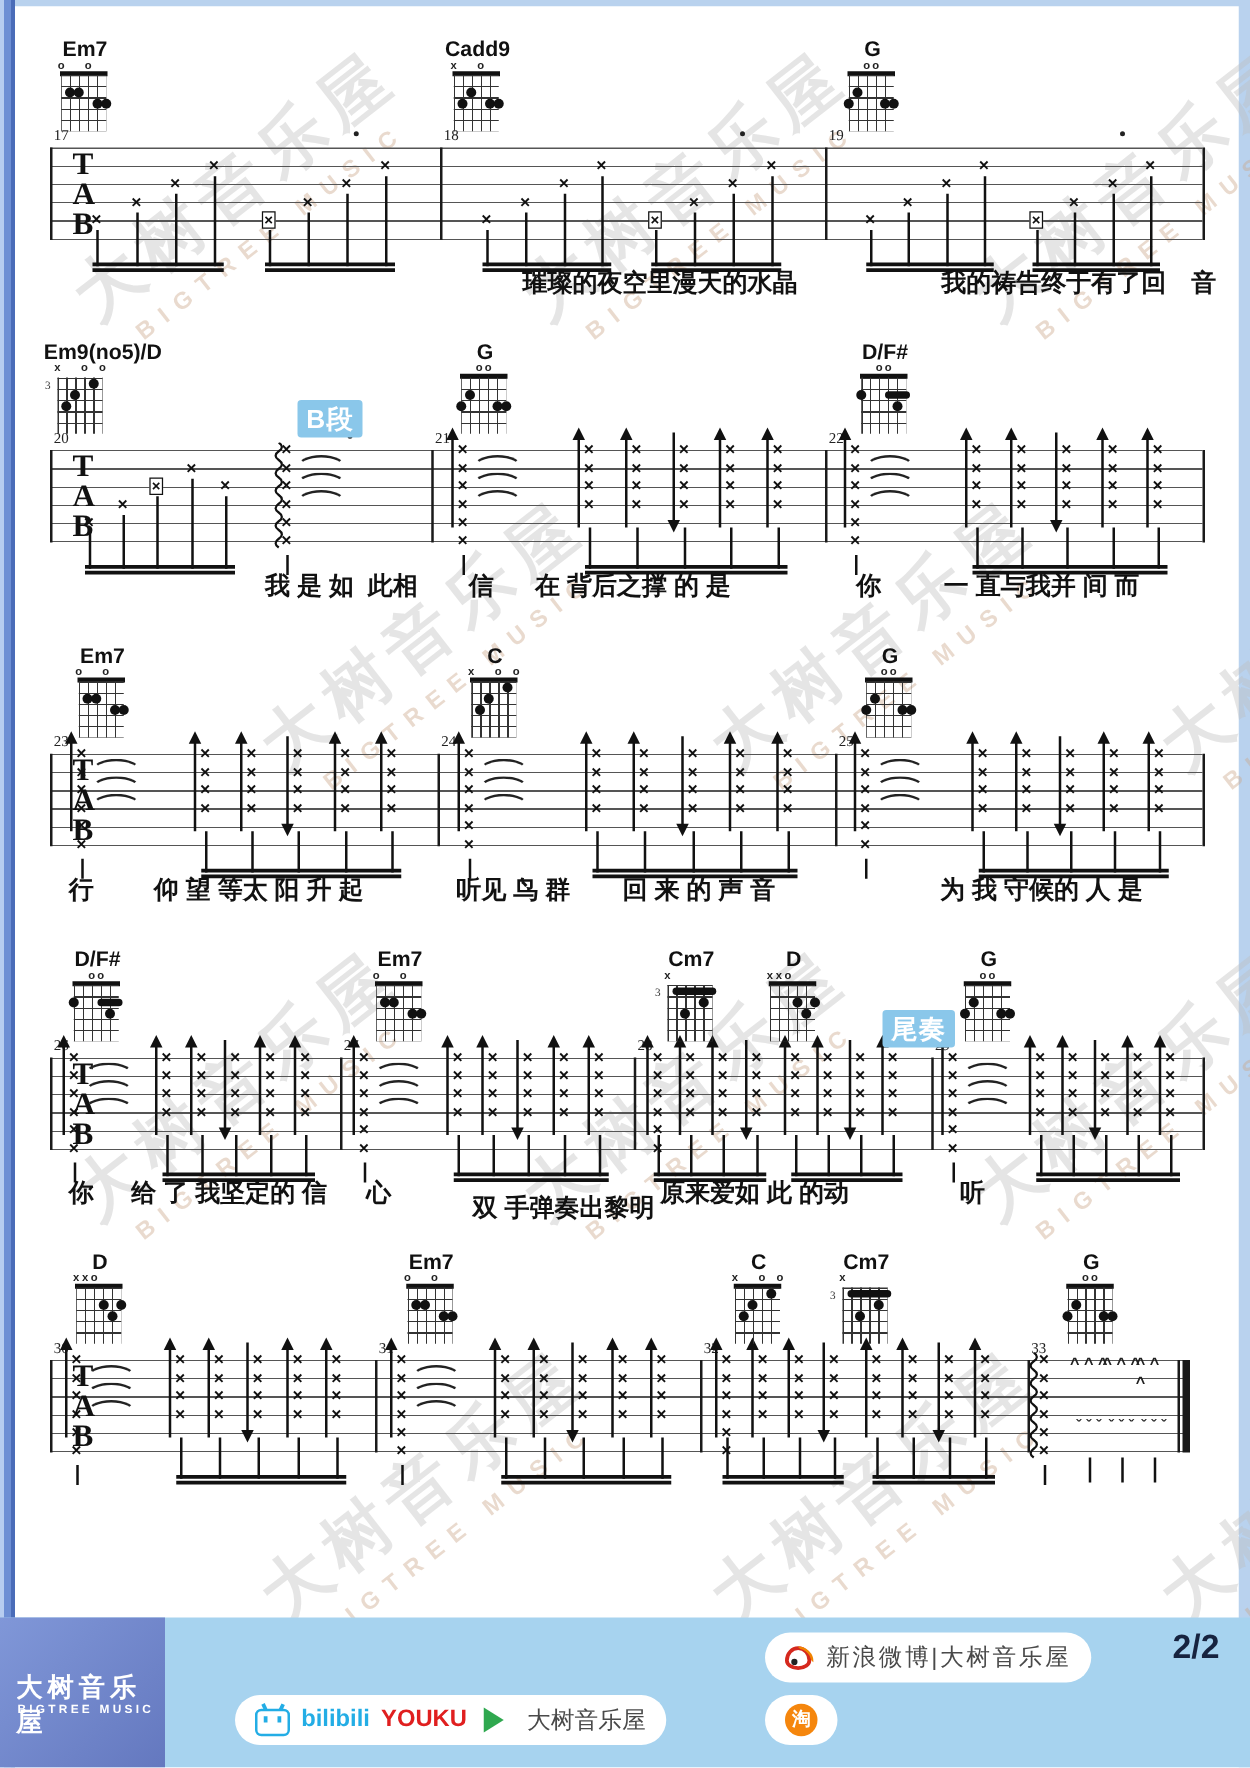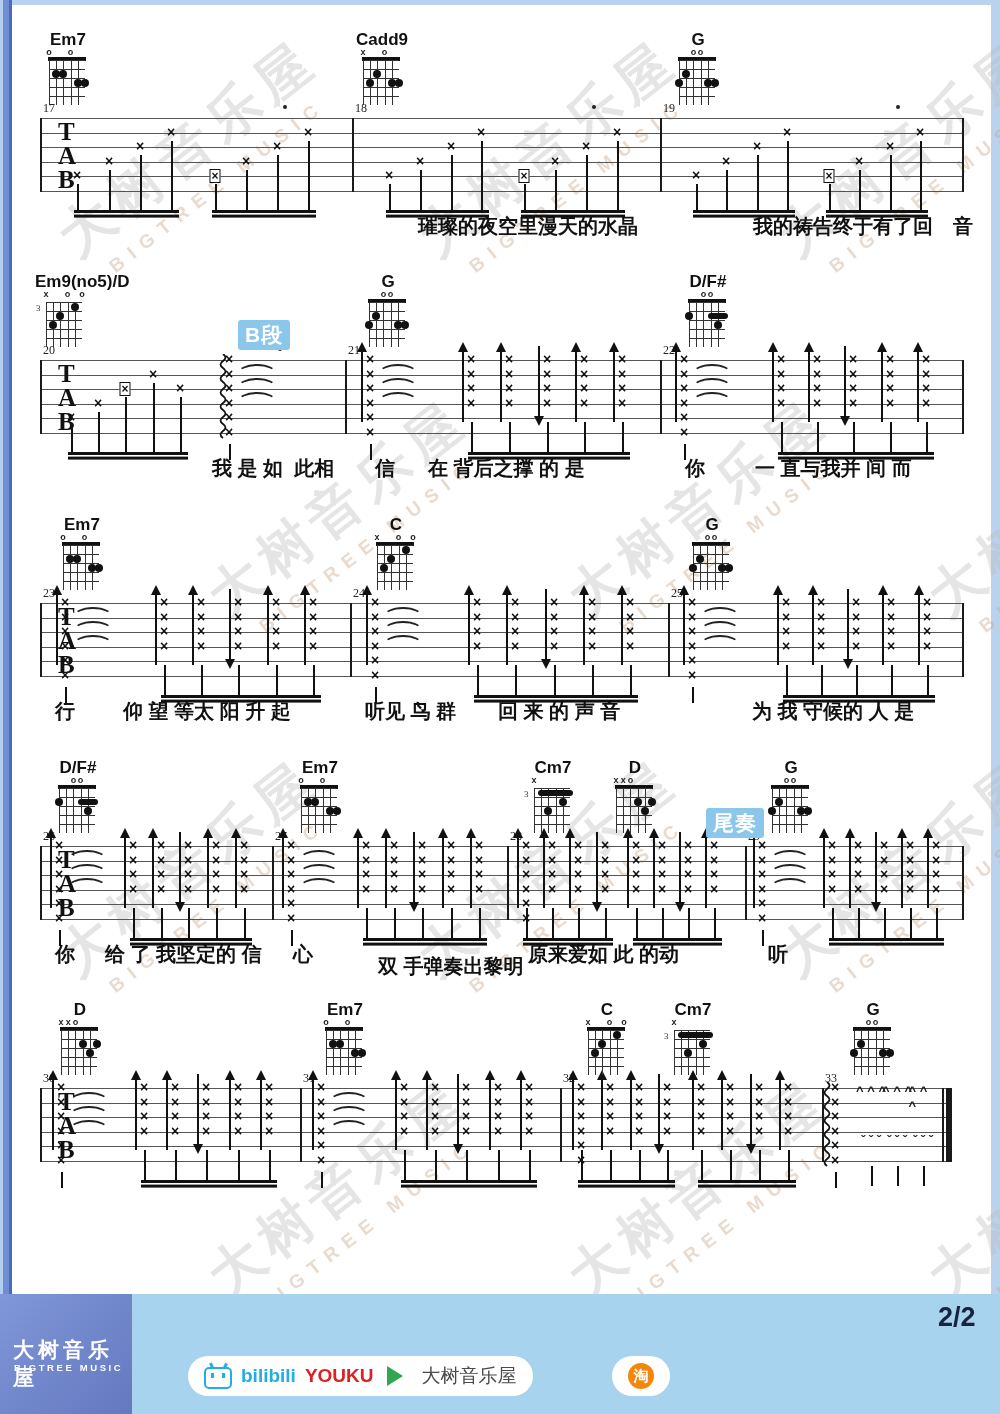--- a/index.html
+++ b/index.html
@@ -1112,17 +1112,25 @@
   <div class="pill" style="left:188px;top:62px;">
     <span class="bili-ic">
       <span class="e" style="left:5px;"></span>
         <span class="e" style="right:5px;"></span>
     </span>
     <span class="bili-word">bilibili</span>
     <span class="youku-word"><span style="color:#e01f1f">YOUKU</span></span>
     <span class="play-ic"></span>
     <span class="ptext" style="letter-spacing:0;">大树音乐屋</span>
   </div>
+  <div class="pill" style="left:612px;top:12px;">
+    <span class="weibo-ic">
+      <span class="eye"></span>
+        <span class="pu"></span>
+        <span class="s1"></span>
+    </span>
+    <span class="ptext">新浪微博|大树音乐屋</span>
+  </div>
   <div class="pill" style="left:612px;top:62px;">
     <span class="taobao-ic">淘</span>
   </div>
   <div class="pagenum" style="left:938px;top:8px;">2/2</div>
 </div>
 
 </body></html>

